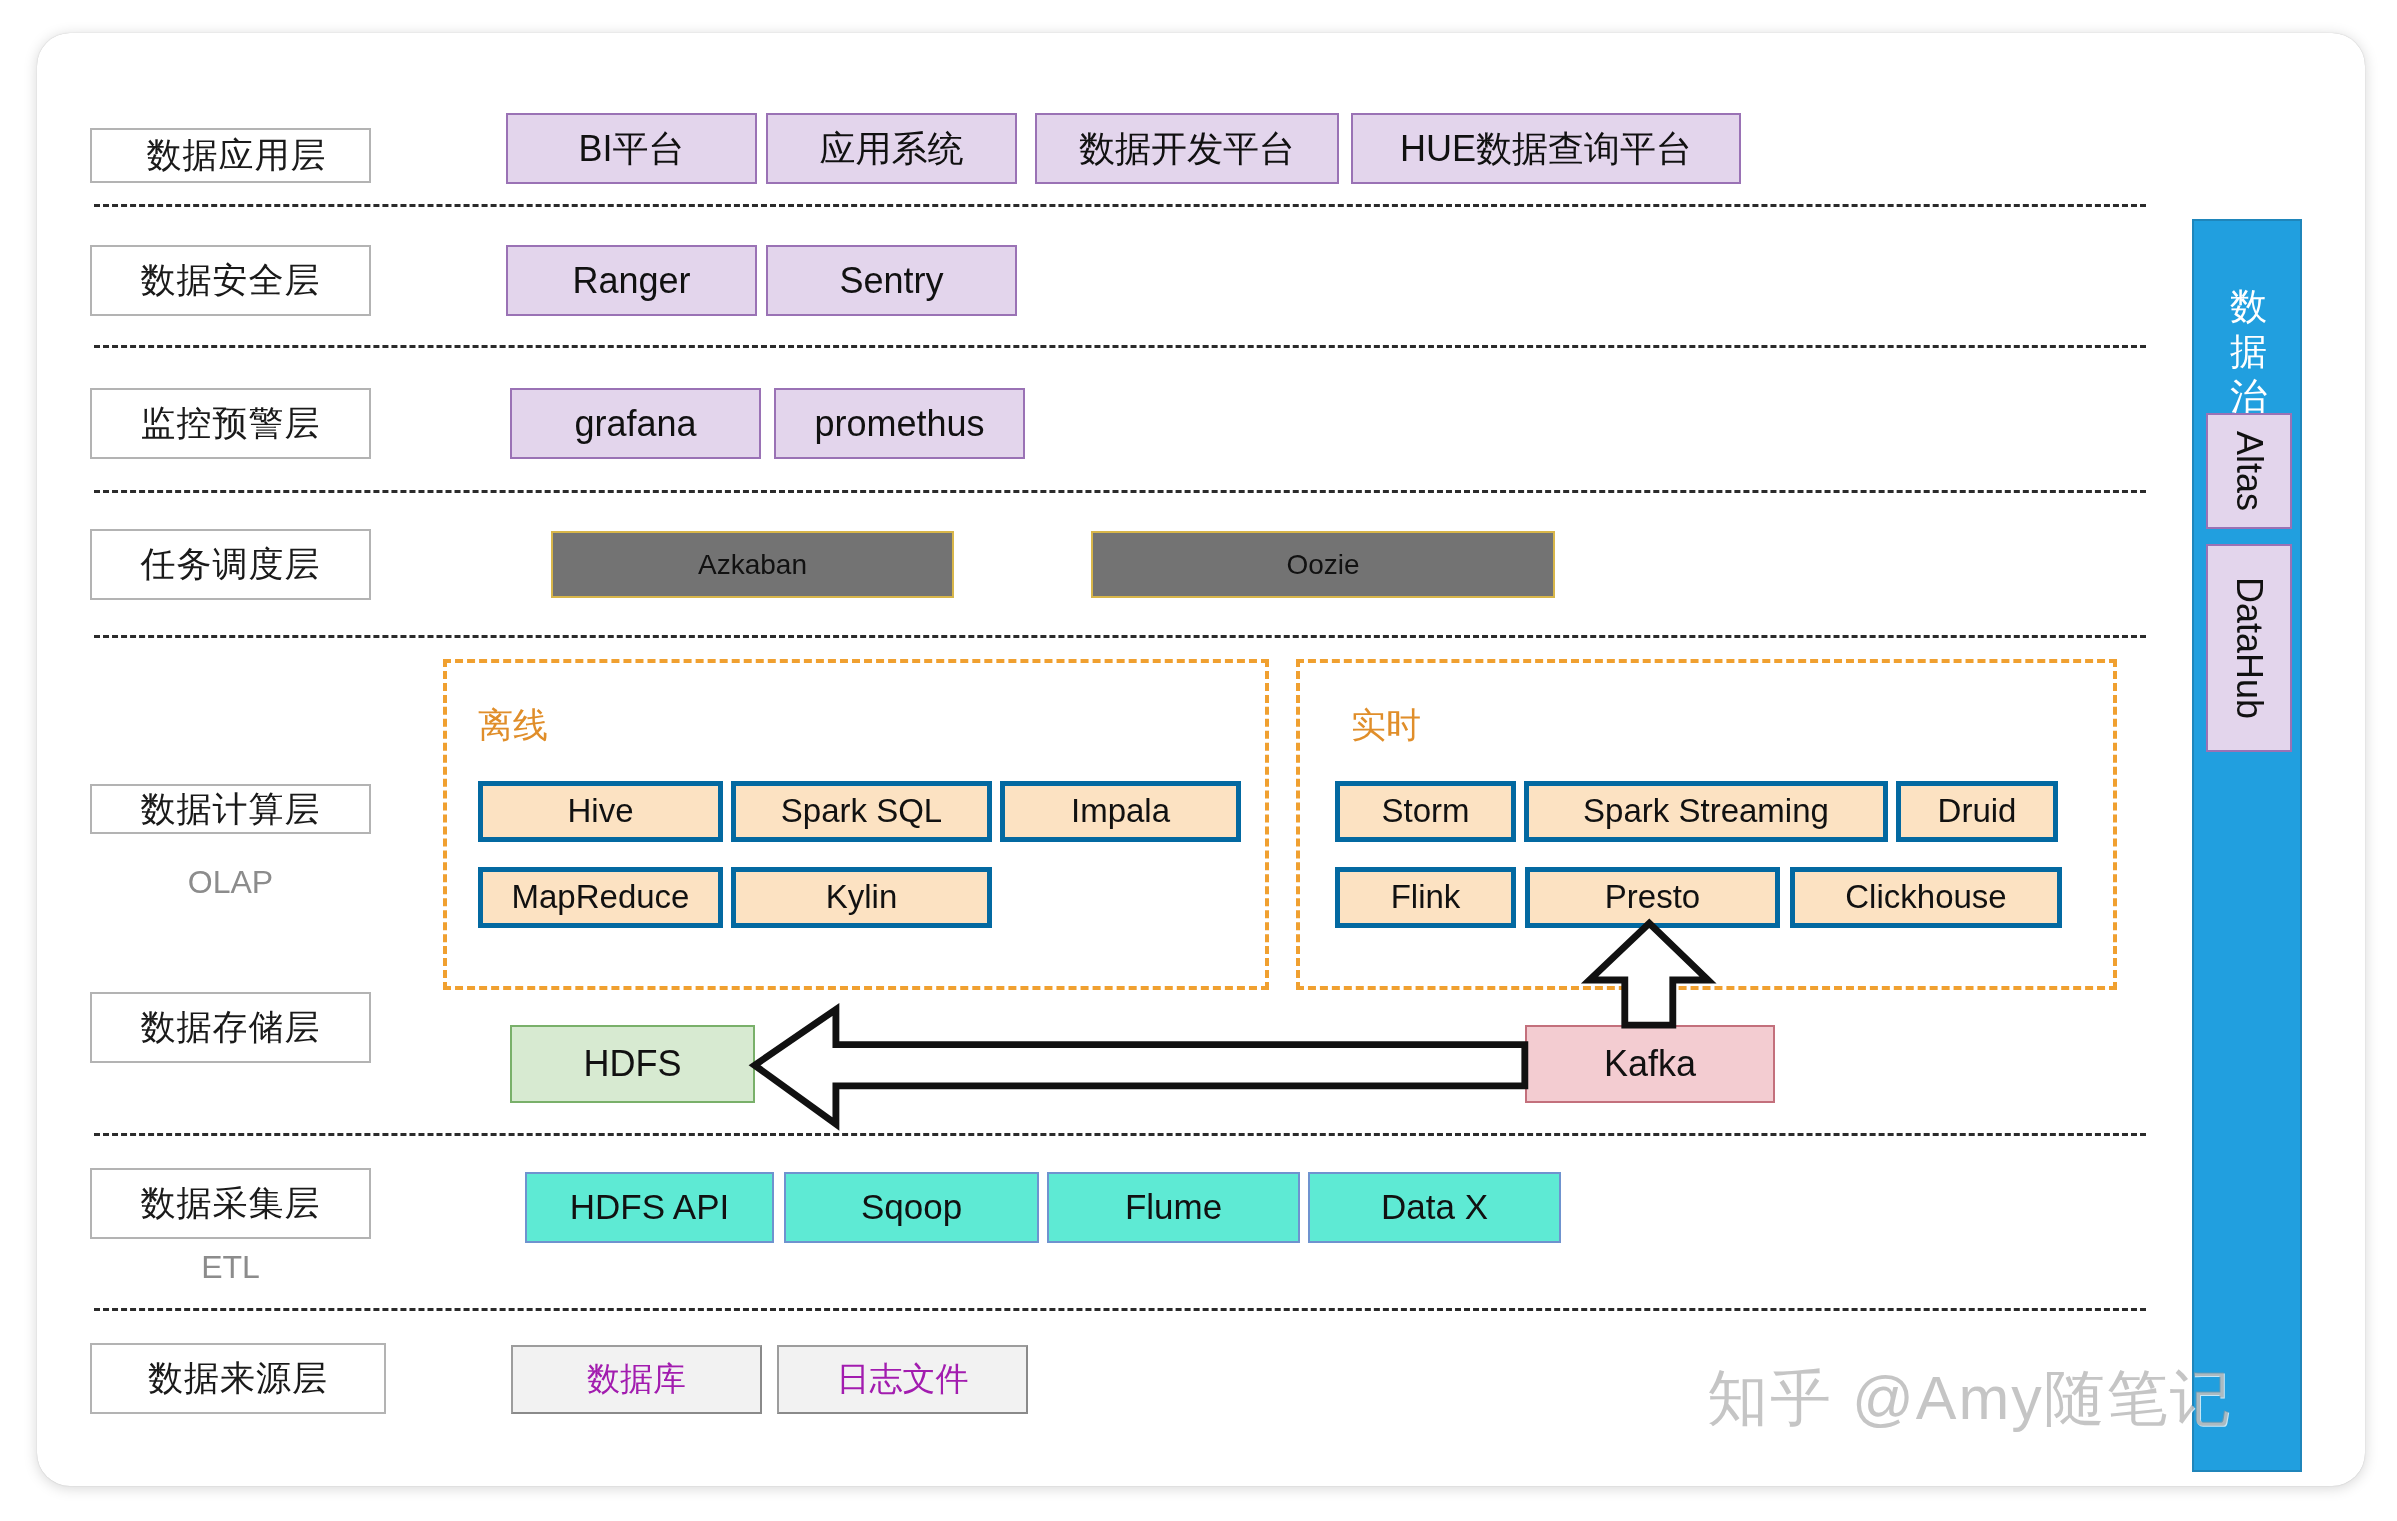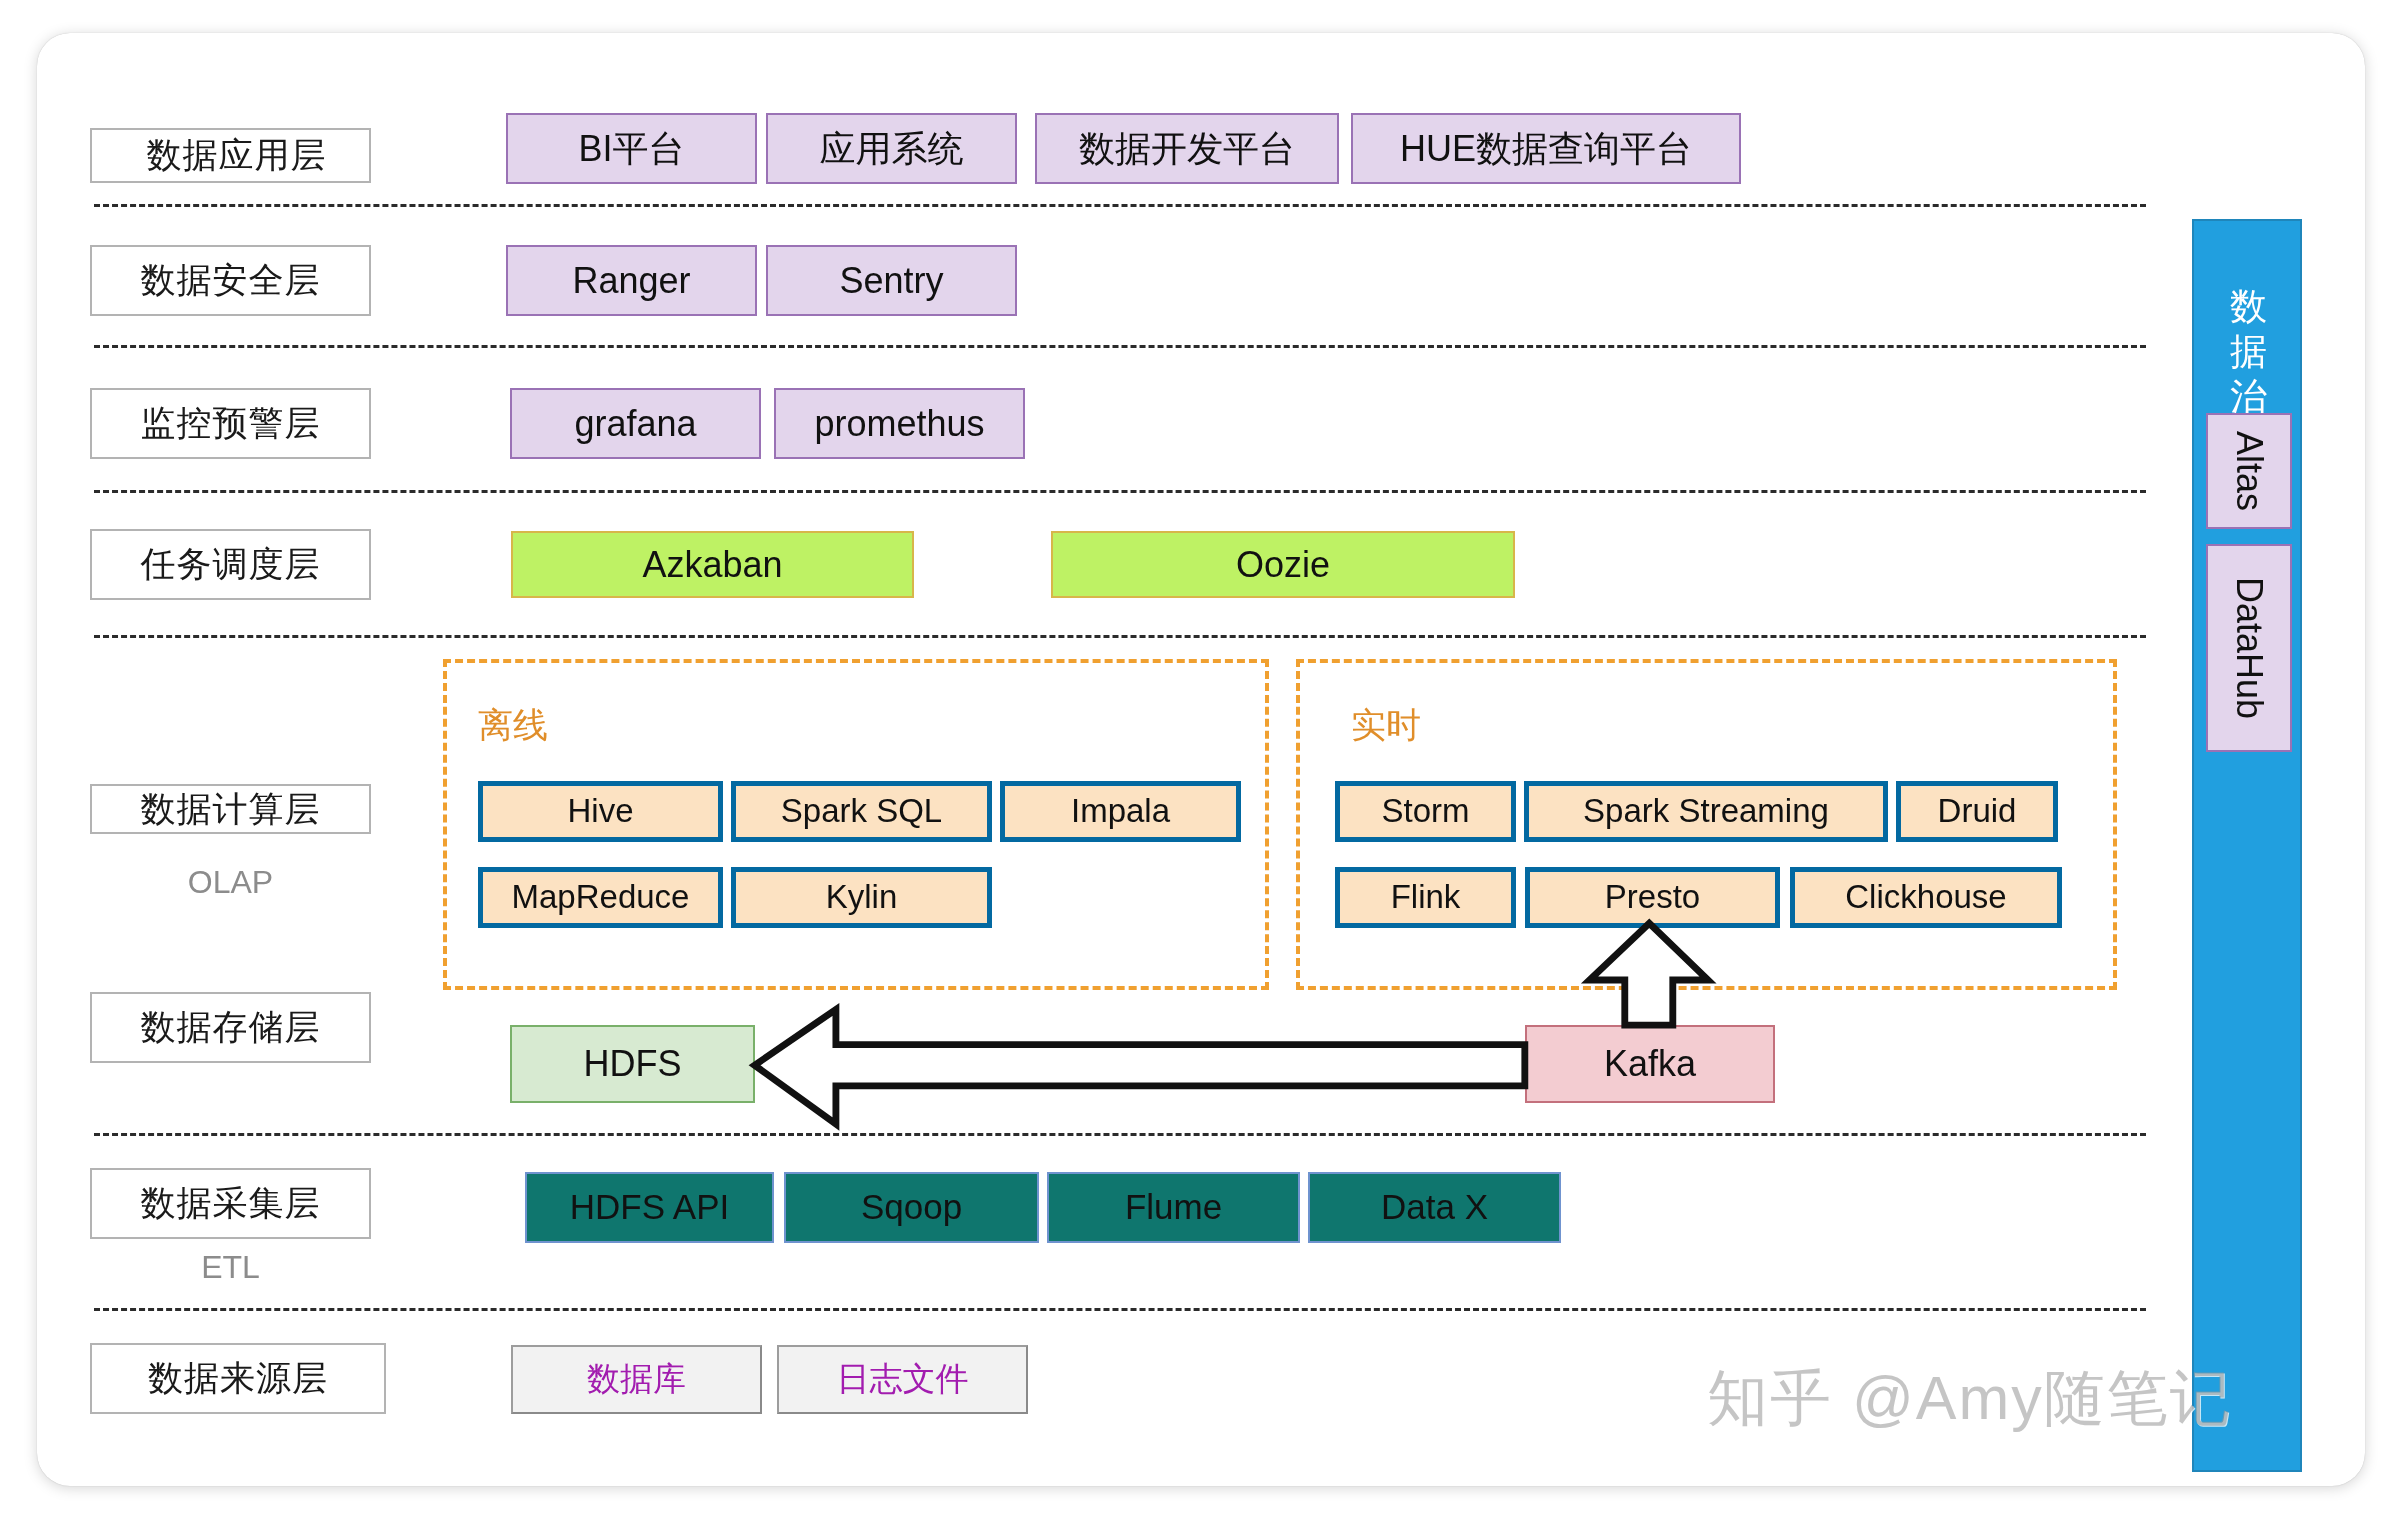--- a/index.html
+++ b/index.html
@@ -56,24 +56,25 @@
 
   
   .bx-purple {
     background: #e3d5ec;
     border: 2px solid #9a72b5;
     font-size: 36px;
     color: #111;
   }
   
   .bx-yellow {
-    background: #bef264;
+    background: #737373;
     border: 2px solid #d8b64a;
-    font-size: 36px;
-    color: #111;
+    font-size: 28px;
+    color: #111;
+    margin-left: 40px;
   }
   
   .bx-orange {
     background: #fce2c2;
     border: 5px solid #0369a1;
     font-size: 33px;
     color: #111;
   }
   
   .bx-green {
@@ -84,21 +85,21 @@
   }
   
   .bx-red {
     background: #f3ccd1;
     border: 2px solid #c3707c;
     font-size: 36px;
     color: #111;
   }
   
   .bx-blue {
-    background: #0f766e;
+    background: #5eead4;
     border: 2px solid #6f93cf;
     font-size: 35px;
     color: #111;
     text-align: right;
   }
   
   .bx-grey {
     background: #f2f2f2;
     border: 2px solid #9d9d9d;
     border-right-color: #8a8a8a;

